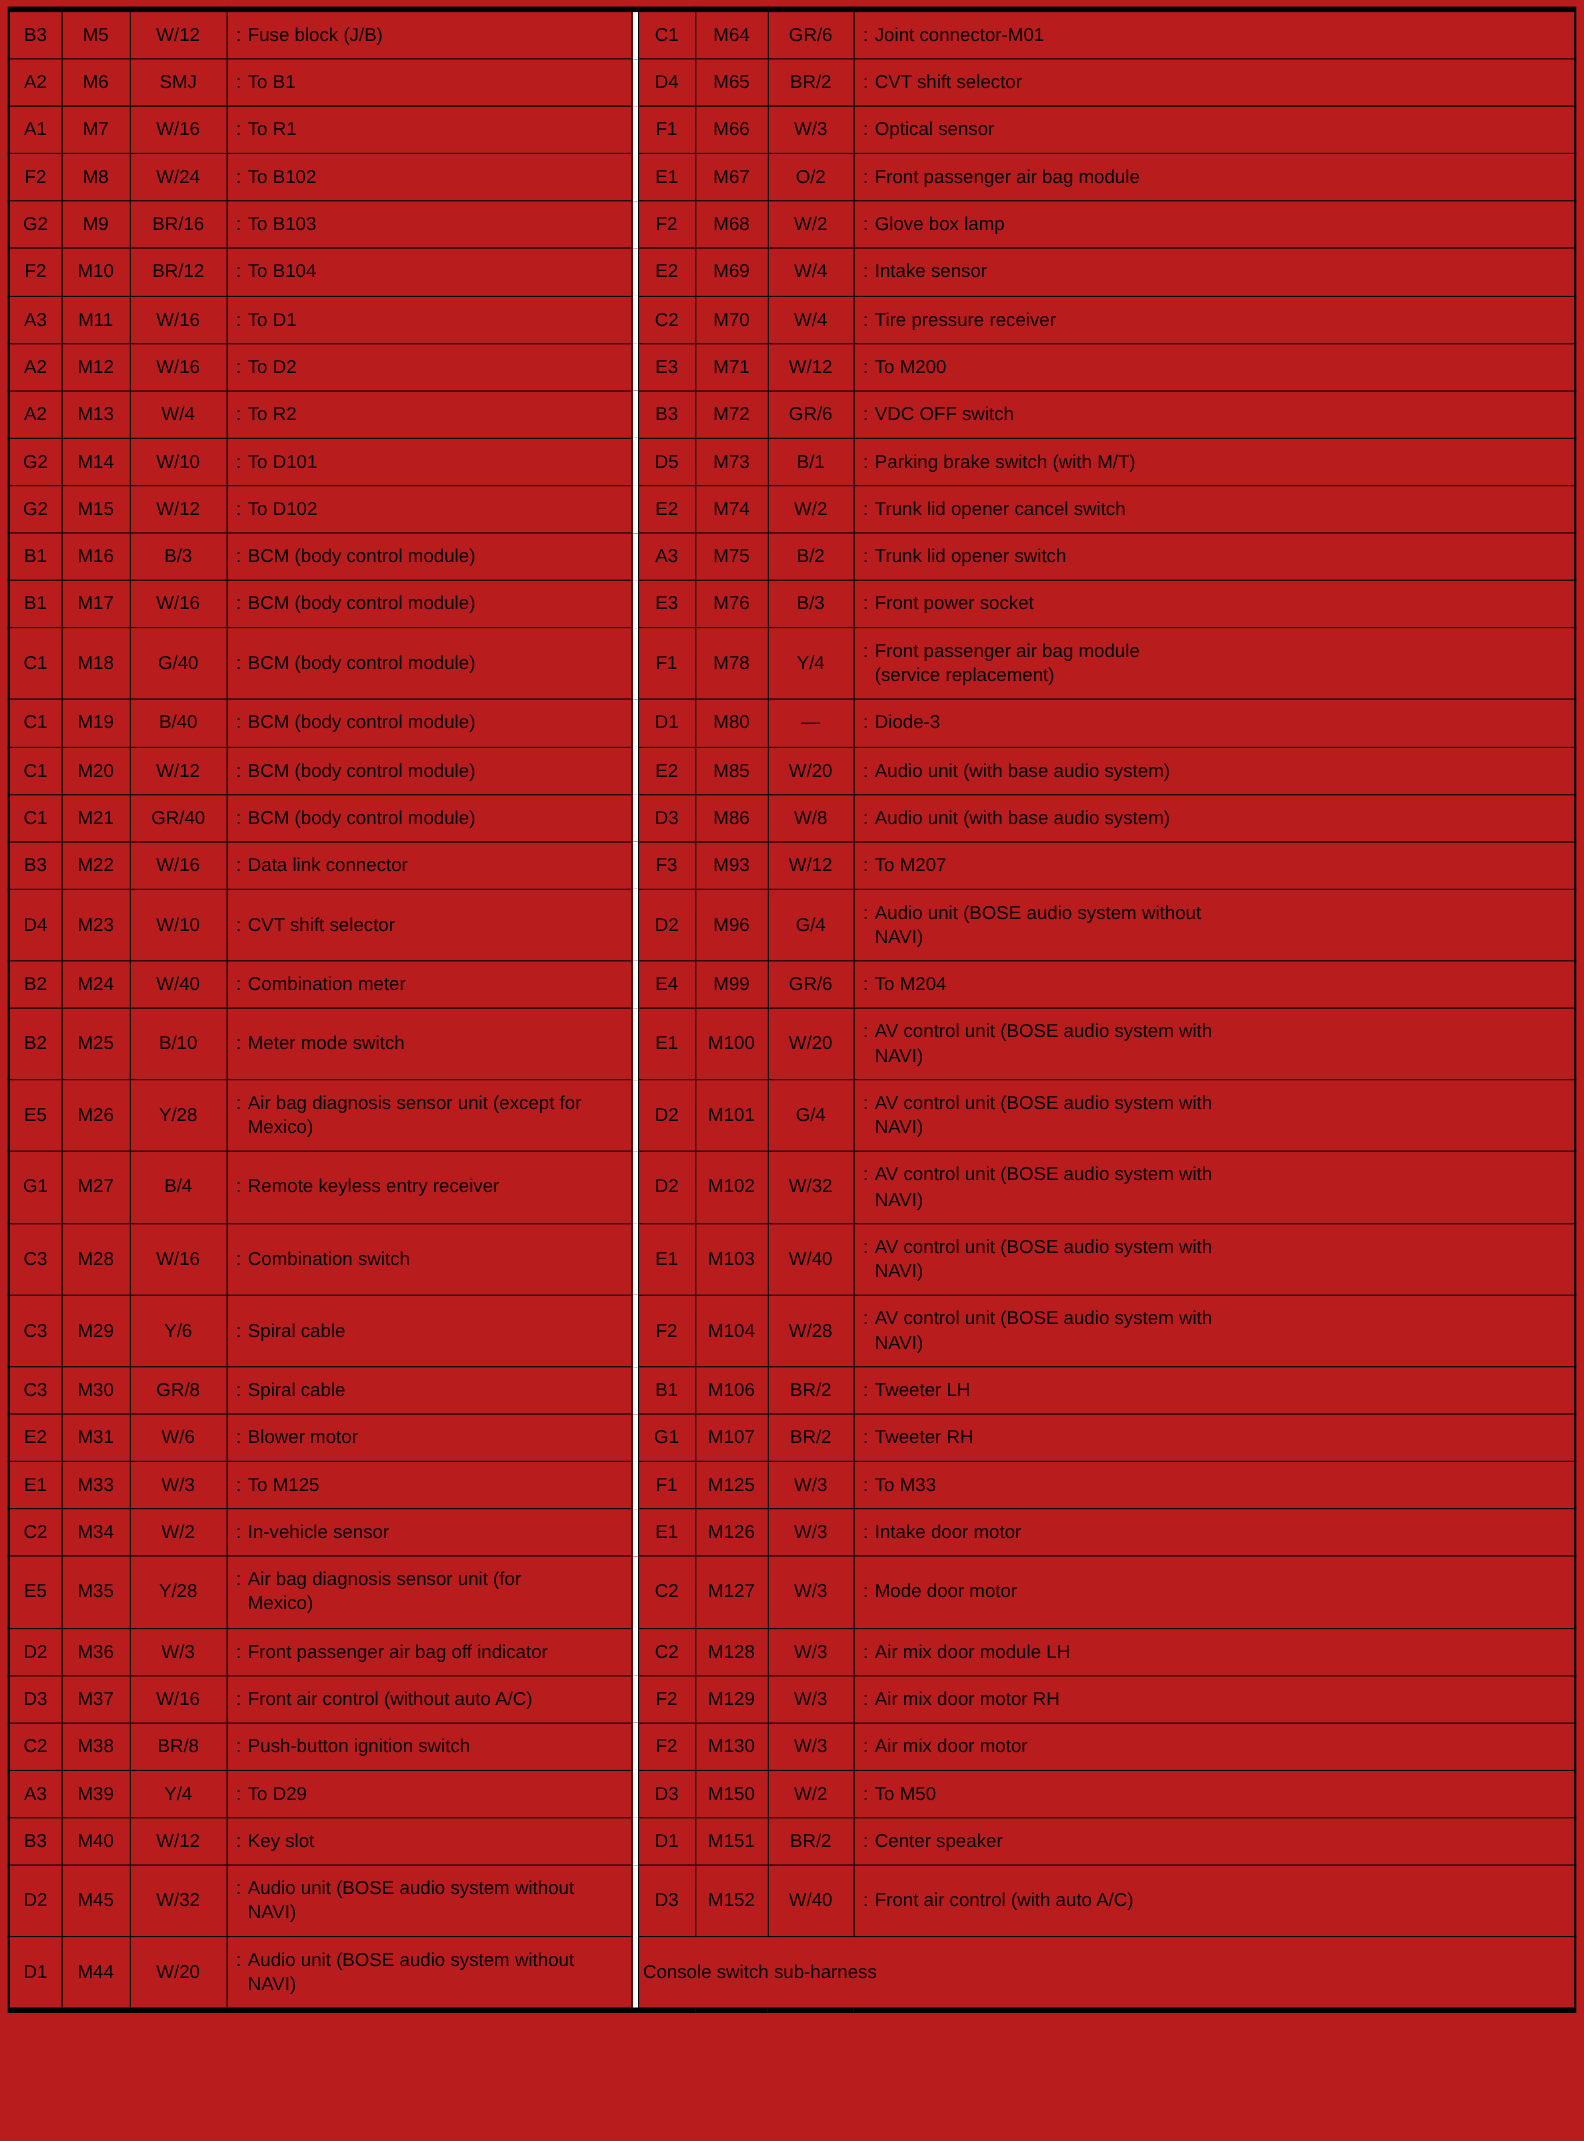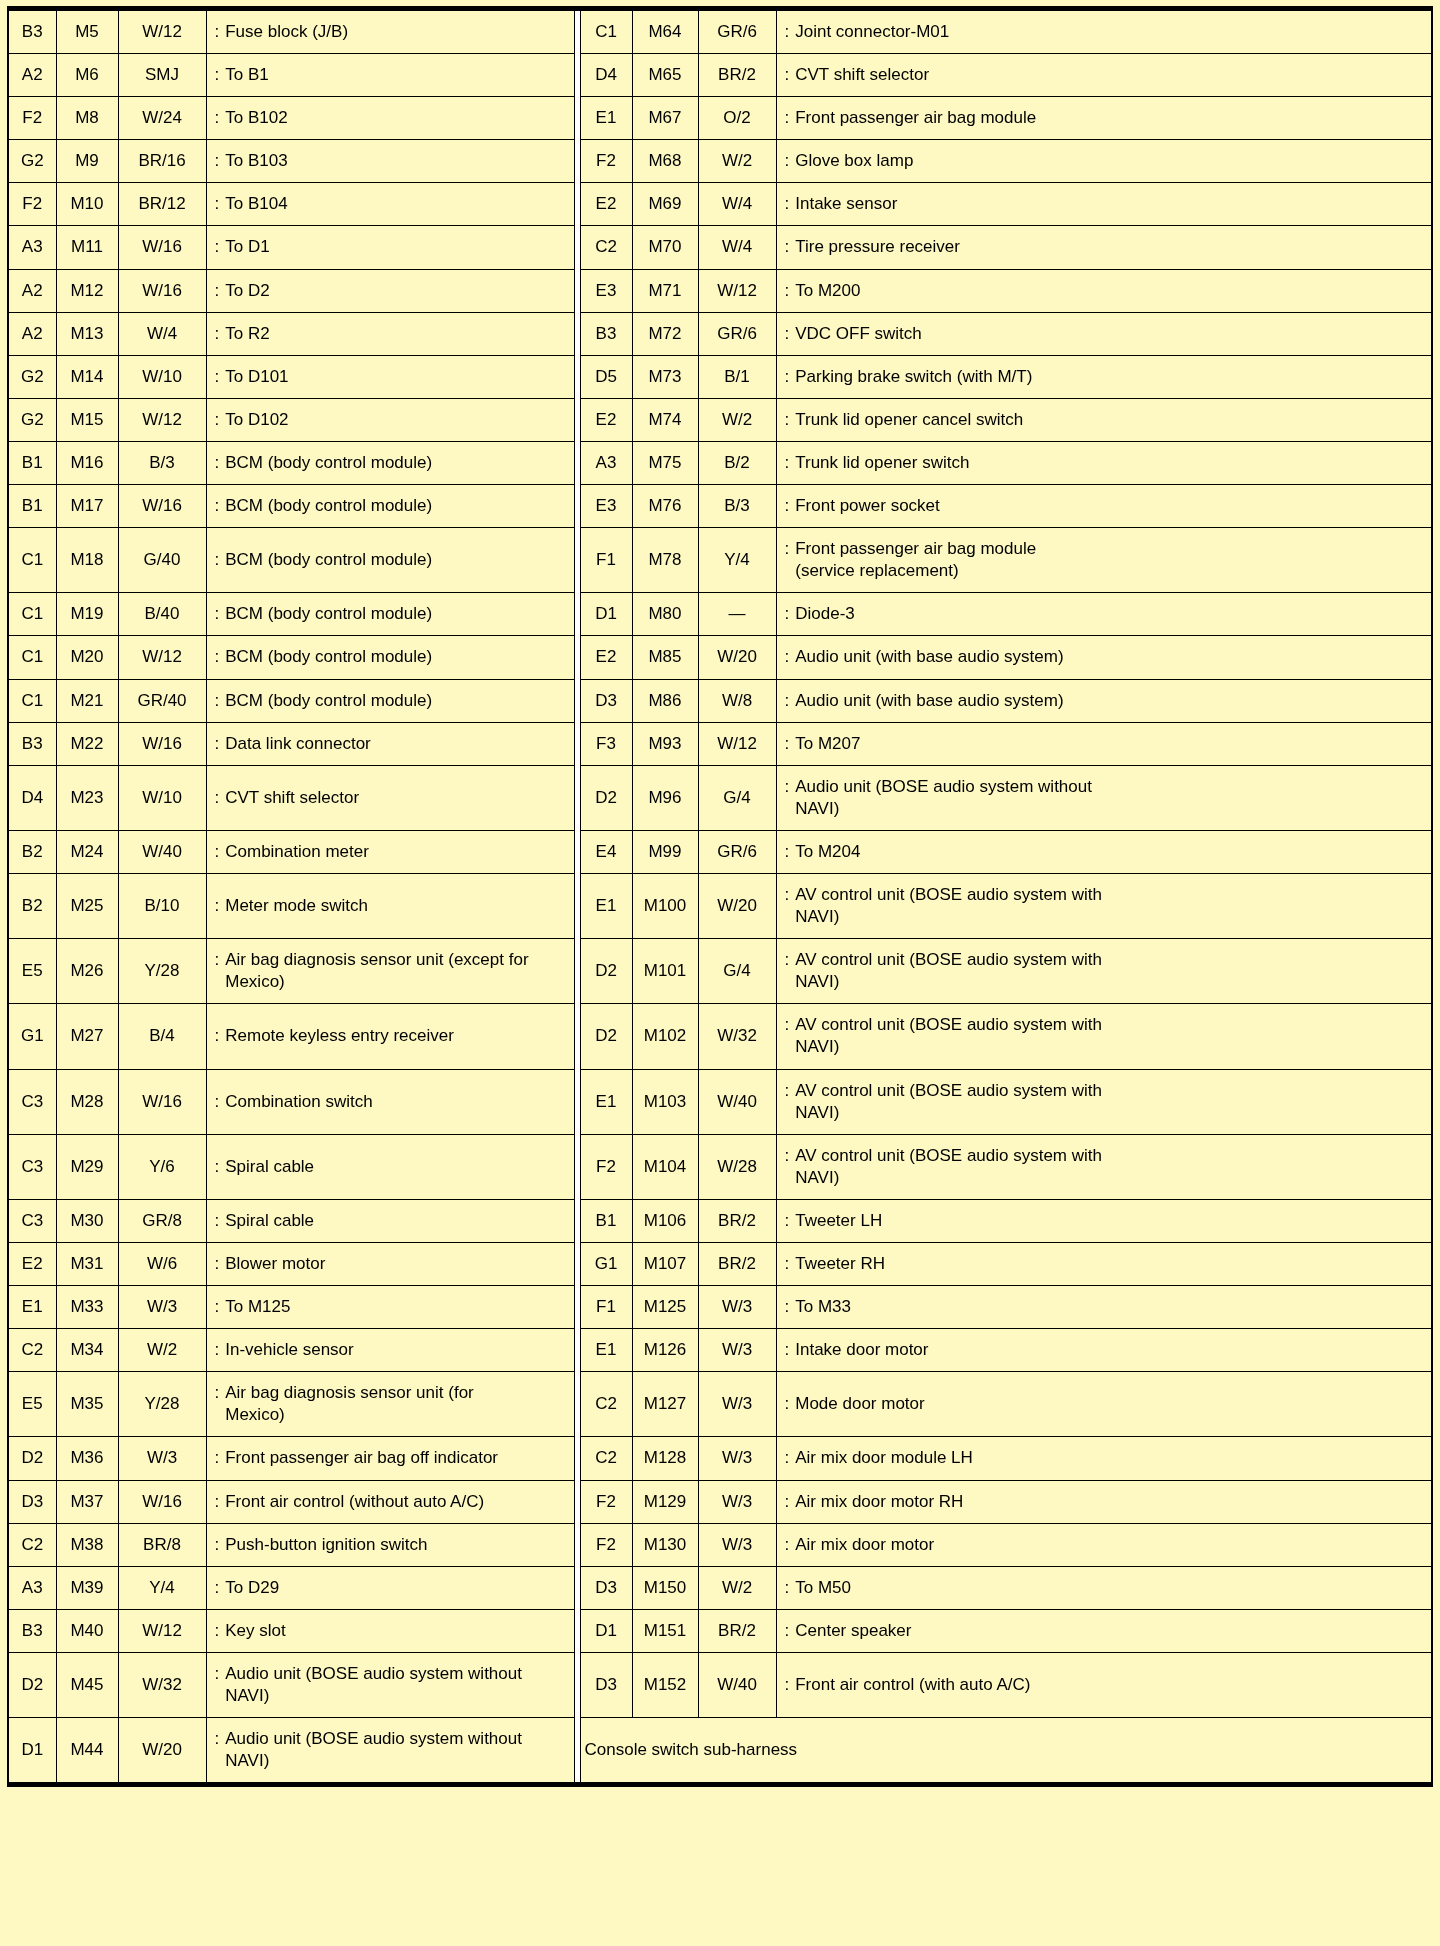--- a/index.html
+++ b/index.html
@@ -7,21 +7,21 @@
     margin: 0;
     padding: 0;
     background: #ffffff;
     color: #000000;
     font-family: "Liberation Sans", "DejaVu Sans", sans-serif;
   }
   .page {
     width: 1440px;
     min-height: 1946px;
     padding: 6px 7px;
-    background: #fef9c3;
+    background: #b91c1c;
   }
   table.connector-table {
     width: 100%;
     border-collapse: collapse;
     table-layout: fixed;
     border-top: 5px solid #000;
     border-bottom: 5px solid #000;
     border-left: 2px solid #000;
     border-right: 2px solid #000;
   }
@@ -112,20 +112,41 @@
           <td class="c-conn">M65</td>
           <td class="c-type">BR/2</td>
           <td class="desc-cell">
             <div class="desc">
               <span class="colon">:</span>
               <span class="txt">CVT shift selector</span>
             </div>
           </td>
         </tr>
         <tr>
+          <td class="c-grid">A1</td>
+          <td class="c-conn">M7</td>
+          <td class="c-type">W/16</td>
+          <td class="desc-cell">
+            <div class="desc">
+              <span class="colon">:</span>
+              <span class="txt">To R1</span>
+            </div>
+          </td>
+          <td class="spacer"></td>
+          <td class="c-grid">F1</td>
+          <td class="c-conn">M66</td>
+          <td class="c-type">W/3</td>
+          <td class="desc-cell">
+            <div class="desc">
+              <span class="colon">:</span>
+              <span class="txt">Optical sensor</span>
+            </div>
+          </td>
+        </tr>
+        <tr>
           <td class="c-grid">F2</td>
           <td class="c-conn">M8</td>
           <td class="c-type">W/24</td>
           <td class="desc-cell">
             <div class="desc">
               <span class="colon">:</span>
               <span class="txt">To B102</span>
             </div>
           </td>
           <td class="spacer"></td>

